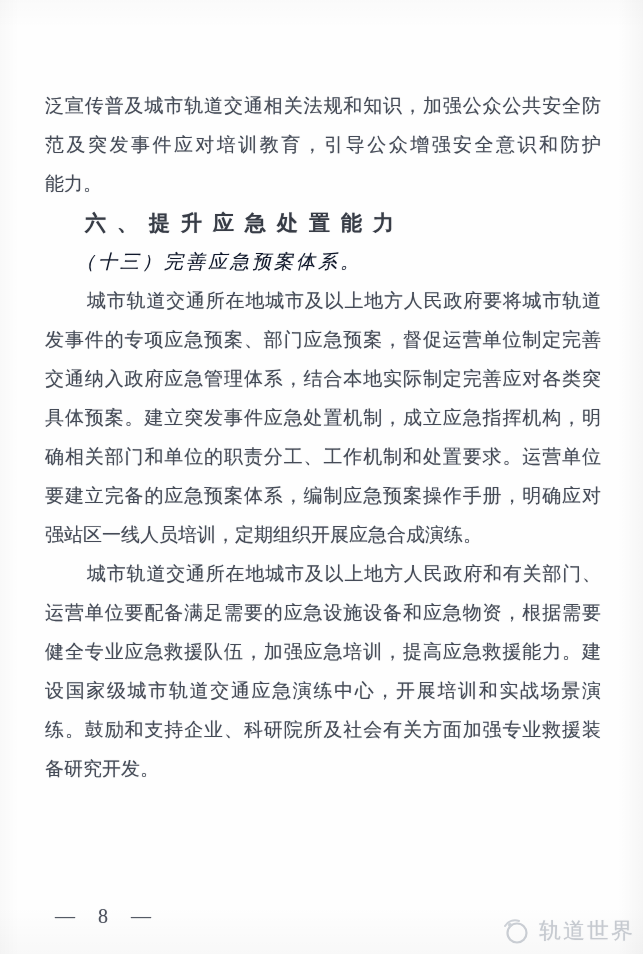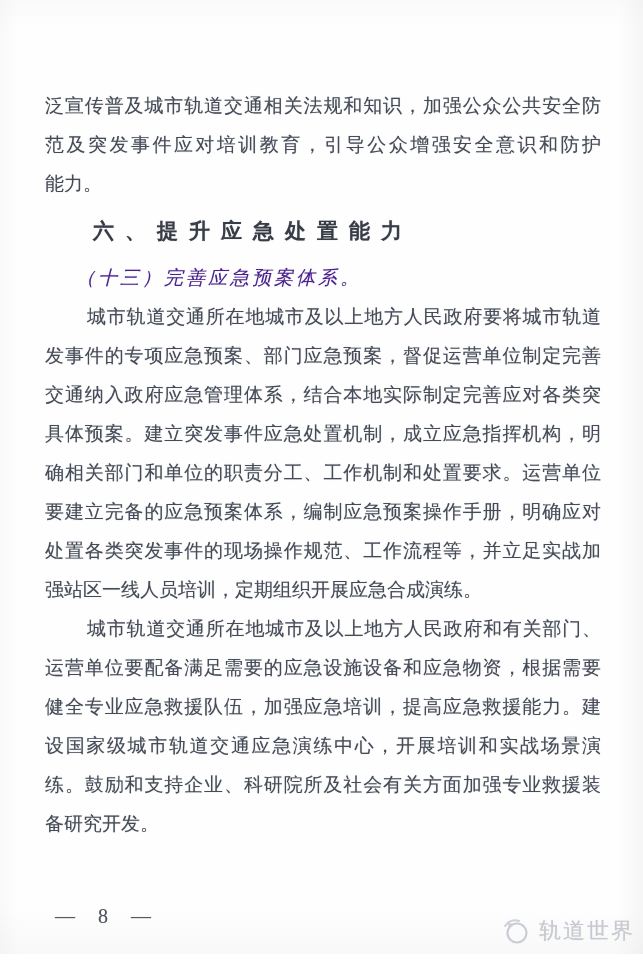--- a/index.html
+++ b/index.html
@@ -42,34 +42,34 @@
   .just {
     white-space: normal;
     text-align: justify;
     text-align-last: justify;
     text-justify: inter-character;
   }
   .indent {
     text-indent: 42px;
   }
   .heading {
-    margin: 8px;
+    margin: 0;
     font-family: "Liberation Sans", "DejaVu Sans", sans-serif;
     font-size: 21px;
     font-weight: bold;
     letter-spacing: 11px;
     color: #373c46;
     padding-left: 40px;
     text-shadow: 0 0 1px rgba(55,60,70,0.4);
   }
   .item-heading {
     font-style: italic;
     letter-spacing: 3px;
     padding-left: 31px;
-    color: #4c1d95;
+    color: #0f172a;
   }
   .page-number {
     position: absolute;
     left: 55px;
     top: 903px;
     font-size: 20px;
     line-height: 26px;
     color: #4d525e;
     letter-spacing: 2px;
     word-spacing: 14px;
@@ -111,21 +111,20 @@
 
     <h2 class="line heading">六、提升应急处置能力</h2>
 
     <div class="line item-heading">（十三）完善应急预案体系。</div>
     <div class="line just indent">城市轨道交通所在地城市及以上地方人民政府要将城市轨道</div>
     <div class="line just">发事件的专项应急预案、部门应急预案，督促运营单位制定完善</div>
     <div class="line just">交通纳入政府应急管理体系，结合本地实际制定完善应对各类突</div>
     <div class="line just">具体预案。建立突发事件应急处置机制，成立应急指挥机构，明</div>
     <div class="line just">确相关部门和单位的职责分工、工作机制和处置要求。运营单位</div>
     <div class="line just">要建立完备的应急预案体系，编制应急预案操作手册，明确应对</div>
-    <div class="line just">处置各类突发事件的现场操作规范、工作流程等，并立足实战加</div>
     <div class="line">强站区一线人员培训，定期组织开展应急合成演练。</div>
 
     <div class="line just indent">城市轨道交通所在地城市及以上地方人民政府和有关部门、</div>
     <div class="line just">运营单位要配备满足需要的应急设施设备和应急物资，根据需要</div>
     <div class="line just">健全专业应急救援队伍，加强应急培训，提高应急救援能力。建</div>
     <div class="line just">设国家级城市轨道交通应急演练中心，开展培训和实战场景演</div>
     <div class="line just">练。鼓励和支持企业、科研院所及社会有关方面加强专业救援装</div>
     <div class="line">备研究开发。</div>
 
   </div>

